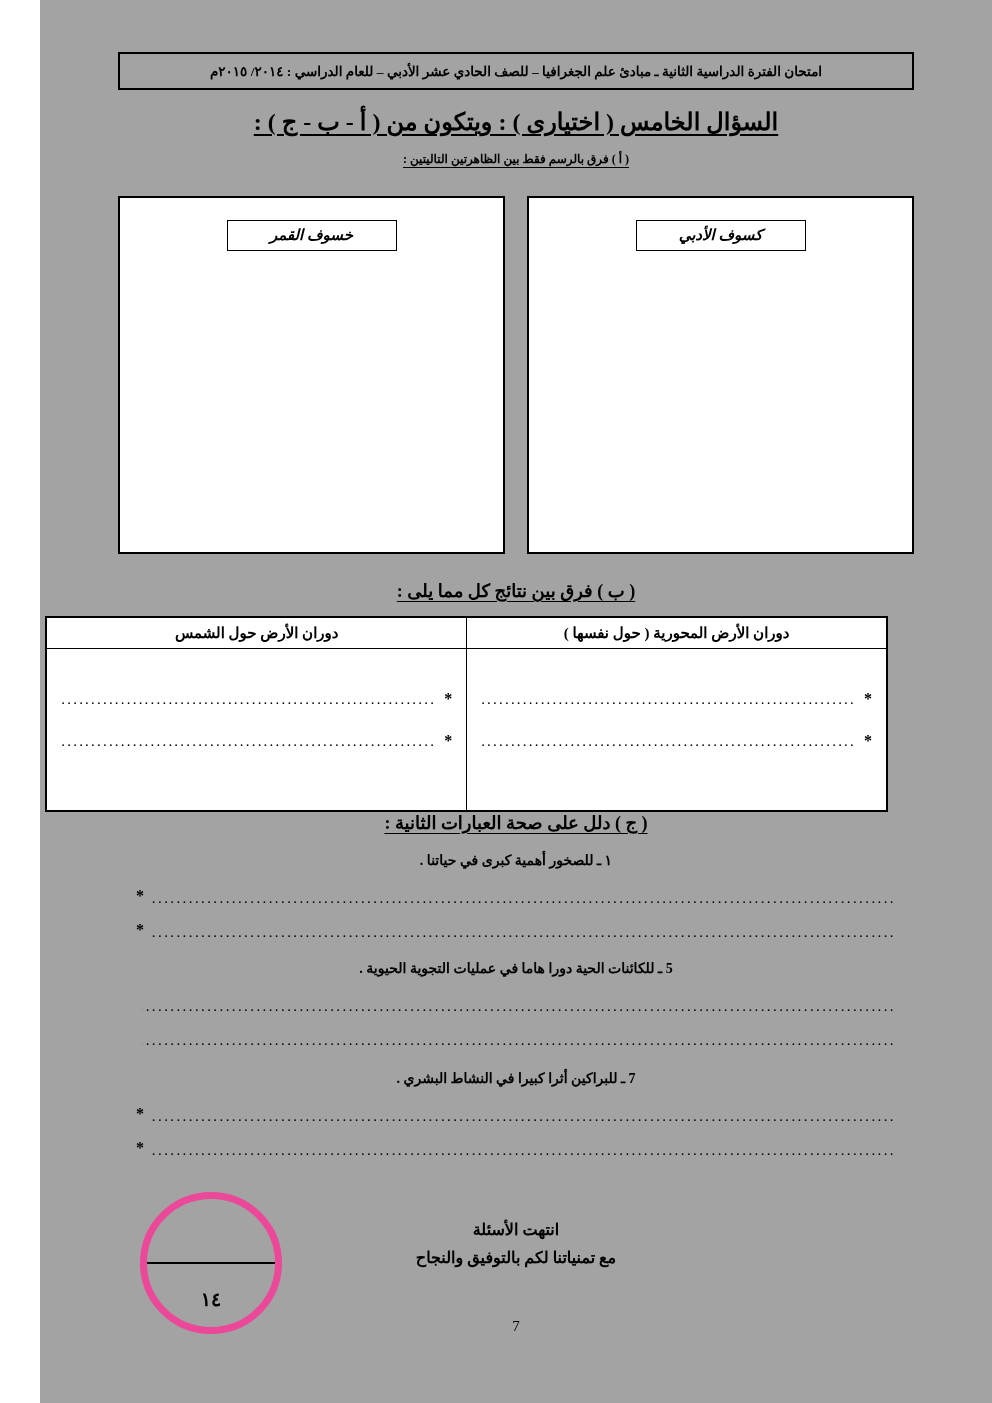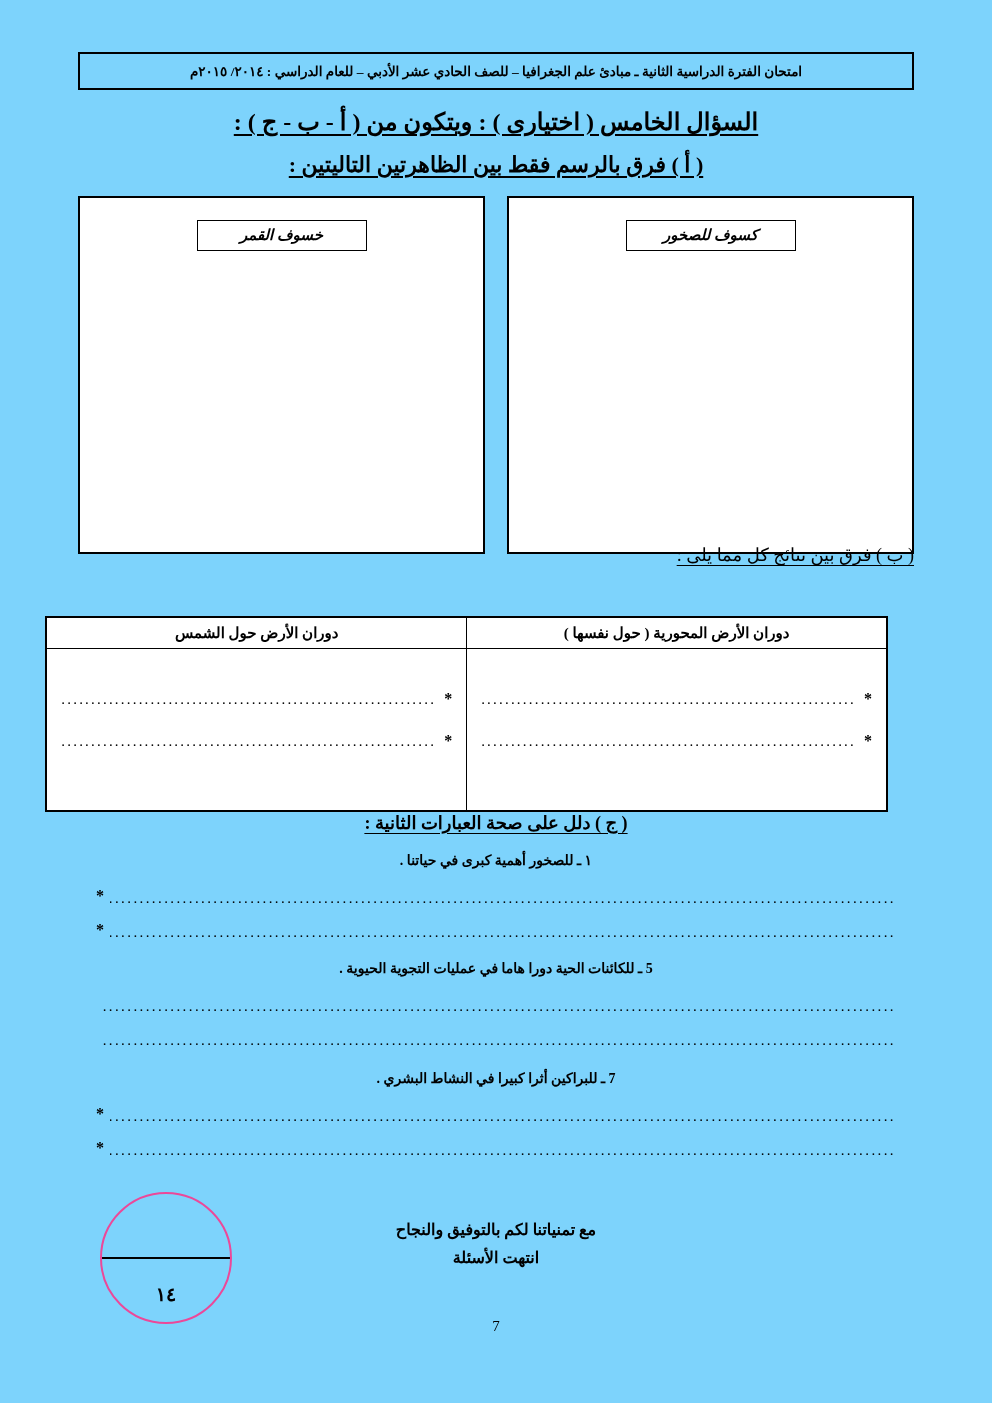--- a/index.html
+++ b/index.html
@@ -11,21 +11,22 @@
     width: 992px;
     height: 1403px;
     position: relative;
     font-family: "Liberation Serif", "DejaVu Serif", serif;
     color: #000;
     overflow: hidden;
   }
   .page {
     position: absolute;
     inset: 0;
-    background: #7dd3fc;
+    background: #a3a3a3;
+    margin-left: 40px;
   }
 
   
   .header-box {
     position: absolute;
     top: 52px;
     right: 78px;
     left: 78px;
     border: 2px solid #000;
     height: 34px;
@@ -53,21 +54,21 @@
     text-underline-offset: 4px;
   }
 
   
   .part-a-line {
     position: absolute;
     top: 152px;
     right: 78px;
     left: 78px;
     text-align: center;
-    font-size: 22px;
+    font-size: 12px;
     font-weight: bold;
     text-decoration: underline;
     text-underline-offset: 4px;
   }
 
   .draw-area {
     position: absolute;
     top: 196px;
     right: 78px;
     left: 78px;
@@ -94,25 +95,26 @@
     text-align: center;
     font-size: 15px;
     font-weight: bold;
     padding: 5px 0 6px 0;
     background: #fff;
   }
 
   
   .part-b-line {
     position: absolute;
-    top: 544px;
-    right: 78px;
-    left: 78px;
+    top: 580px;
+    right: 78px;
+    left: 78px;
+    text-align: center;
     font-size: 18px;
-    font-weight: normal;
+    font-weight: bold;
     text-decoration: underline;
     text-underline-offset: 4px;
   }
 
   .b-table {
     position: absolute;
     top: 616px;
     right: 104px;
     left: 104px;
     border: 2px solid #000;
@@ -203,21 +205,21 @@
   }
   .c-answer-line.nostar .dots { padding-left: 0; }
 
   
   .footer-circle {
     position: absolute;
     left: 100px;
     top: 1192px;
     width: 128px;
     height: 128px;
-    border: 2px solid #ec4899;
+    border: 7px solid #ec4899;
     border-radius: 50%;
     overflow: hidden;
   }
   .footer-circle .hr {
     position: absolute;
     top: 63px;
     left: 0;
     right: 0;
     height: 2px;
     background: #000;
@@ -258,21 +260,21 @@
   <div class="header-box">
     <div class="inner">امتحان الفترة الدراسية الثانية ـ مبادئ علم الجغرافيا – للصف الحادي عشر الأدبي – للعام الدراسي : ٢٠١٤/ ٢٠١٥م</div>
   </div>
 
   <div class="q5-title">السؤال الخامس ( اختيارى ) : ويتكون من ( أ  -  ب - ج ) :</div>
 
   <div class="part-a-line">( أ  )    فرق  بالرسم فقط  بين الظاهرتين التاليتين  :</div>
 
   <div class="draw-area">
     <div class="draw-box">
-      <div class="label">كسوف للصخور</div>
+      <div class="label">كسوف الأدبي</div>
     </div>
     <div class="draw-box">
       <div class="label">خسوف القمر</div>
     </div>
   </div>
 
   <div class="part-b-line">( ب ) فرق بين نتائج كل مما يلى  :</div>
 
   <table class="b-table">
     <tbody>
@@ -342,19 +344,19 @@
       <span class="star">*</span>
     </div>
   </div>
 
   <div class="footer-circle">
     <div class="hr"></div>
     <div class="num">١٤</div>
   </div>
 
   <div class="end-note">
+    <div>انتهت الأسئلة</div>
     <div>مع تمنياتنا لكم بالتوفيق والنجاح</div>
-    <div>انتهت الأسئلة</div>
   </div>
 
   <div class="page-number">7</div>
 
 </div>
 
 </body></html>

